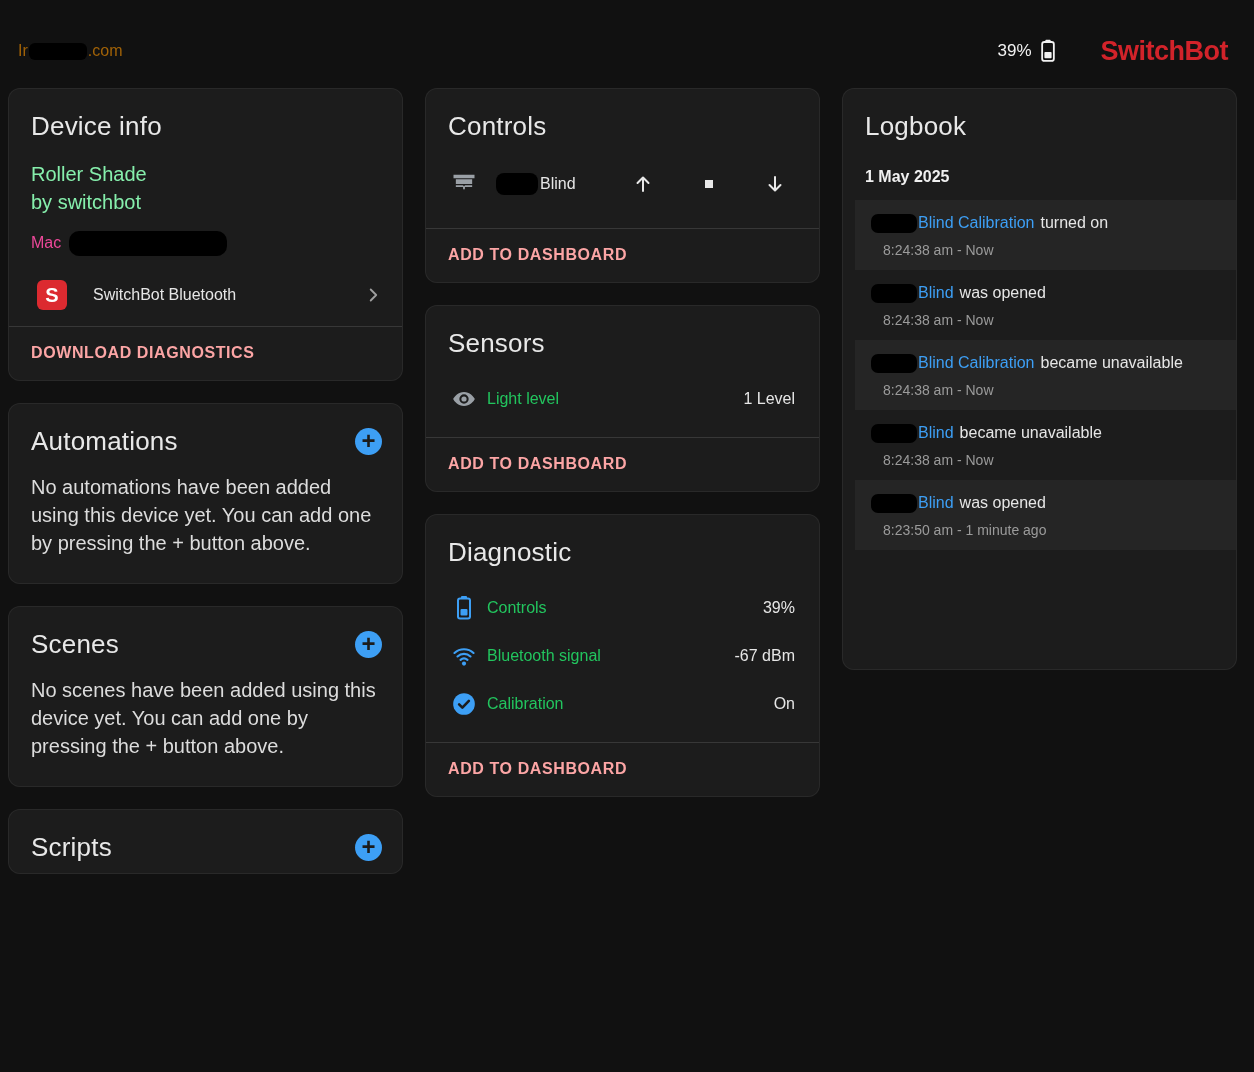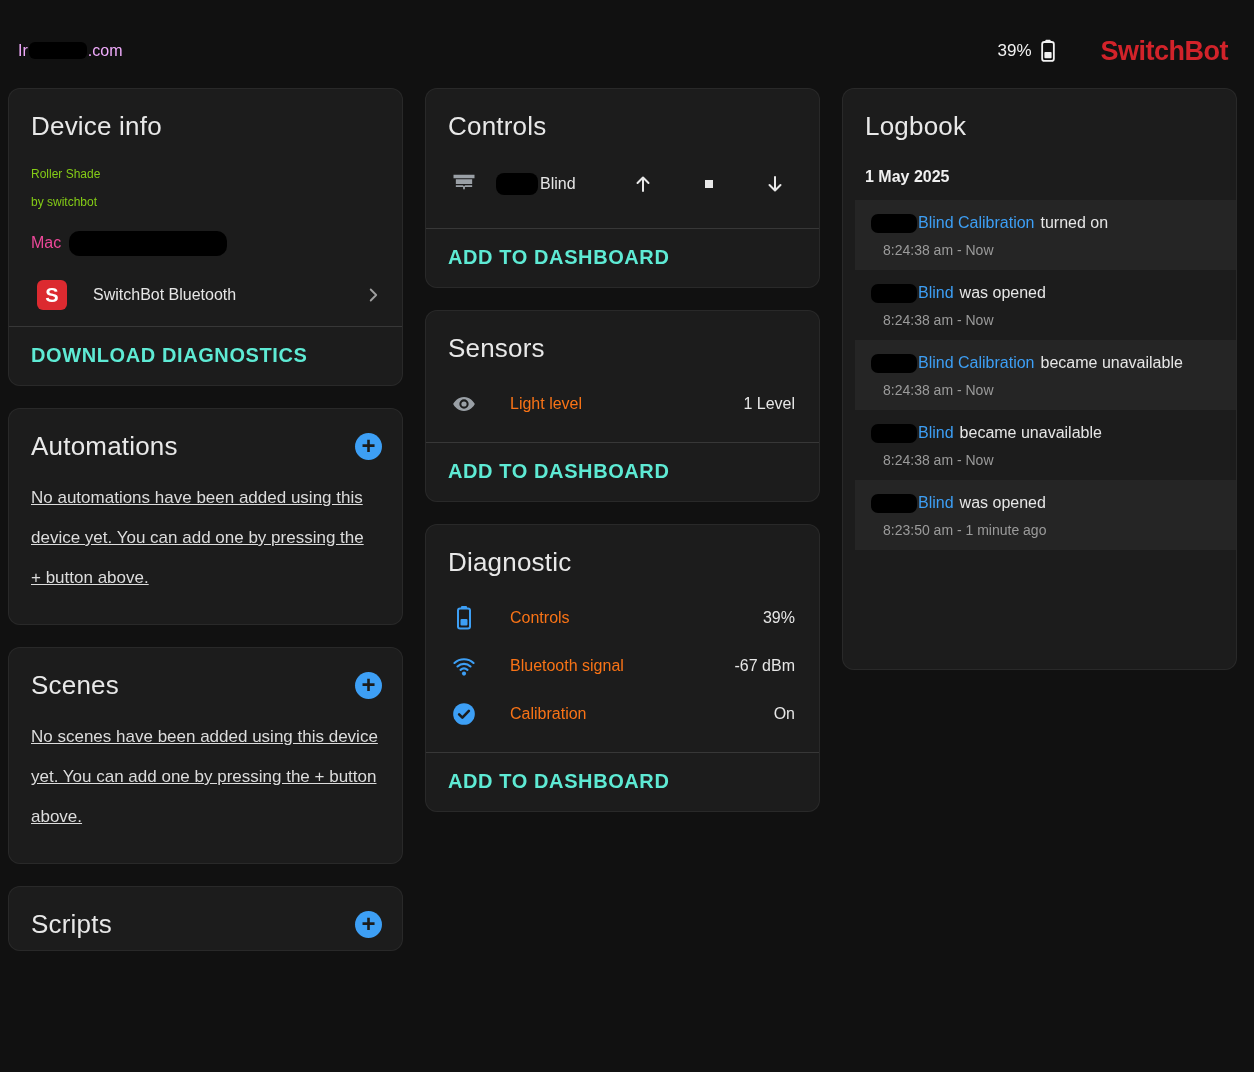--- a/index.html
+++ b/index.html
@@ -6,57 +6,57 @@
   html,body { background:#0d0d0d; }
   body {
     width:1254px; height:1072px; overflow:hidden;
     background:#111111;
     font-family:"Liberation Sans", sans-serif;
     color:#e1e1e1;
     -webkit-font-smoothing:antialiased;
   }
   
   .topbar { height:88px; display:flex; align-items:center; padding:14px 26px 0 18px; }
-  .url-link { color:#f0abfc; font-size:16px; display:flex; align-items:flex-start; cursor:pointer; }
+  .url-link { color:#a16207; font-size:16px; display:flex; align-items:flex-end; cursor:pointer; }
   .redact { background:#000; display:inline-block; vertical-align:middle; border-radius:10px; }
   .url-redact { width:58px; height:17px; border-radius:6px; margin:0 1px; }
   .topbar-right { margin-left:auto; display:flex; align-items:center; }
   .battery-wrap { display:flex; align-items:center; gap:7px; color:#f2f2f2; font-size:17px; }
   .brand { color:#d2232a; font-size:27px; font-weight:800; letter-spacing:-0.5px; margin-left:44px; }
 
   
   .main { display:grid; grid-template-columns:395px 395px 395px; column-gap:22px; padding:0 18px 0 8px; align-items:start; }
   .col { display:flex; flex-direction:column; gap:22px; }
 
   .card {
     background:#1c1c1c; border:1px solid rgba(255,255,255,0.06);
     border-radius:12px; overflow:hidden;
   }
   .card-title { font-size:26px; font-weight:400; color:#e8e8e8; letter-spacing:0.2px; }
   .title-row { display:flex; align-items:center; justify-content:space-between; padding:22px 20px 10px 22px; }
   .pad-title { padding:22px 20px 10px 22px; }
 
-  .empty-text { color:#dcdcdc; font-size:17px; line-height:40px; padding:6px 24px 26px 22px;text-decoration:underline; }
+  .empty-text { color:#dcdcdc; font-size:20px; line-height:28px; padding:6px 24px 26px 22px; }
 
   .plus-btn {
     width:27px; height:27px; border-radius:50%; background:#3d9ff5;
     color:#1c1c1c; font-size:24px; font-weight:700; line-height:1;
     display:flex; align-items:center; justify-content:center; cursor:pointer; user-select:none;
     padding-bottom:2px;
   }
 
   .card-actions { border-top:1px solid rgba(255,255,255,0.12); padding:17px 20px 18px 22px; }
   .text-button {
-    color:#5eead4; font-size:20px; font-weight:600; letter-spacing:0.6px;
+    color:#fca5a5; font-size:16px; font-weight:600; letter-spacing:0.6px;
     text-transform:uppercase; cursor:pointer; text-decoration:none;
   }
 
   
   .di-body { padding:8px 22px 4px 22px; }
-  .di-muted { color:#84cc16; font-size:12px; line-height:28px; }
+  .di-muted { color:#86efac; font-size:20px; line-height:28px; }
   .di-line { color:#ec4899; font-size:16px; line-height:34px; display:flex; align-items:center; gap:8px; }
   .di-spacer { height:10px; }
   .mac-redact { width:158px; height:25px; }
   .bt-redact { width:152px; height:23px; }
   .integration-row { display:flex; align-items:center; gap:14px; padding:16px 18px 16px 28px; cursor:pointer; }
   .sb-logo {
     width:30px; height:30px; border-radius:6px; background:#dc2a30; color:#fff;
     font-weight:800; font-size:20px; display:flex; align-items:center; justify-content:center;
   }
   .integration-name { font-size:16px; color:#e6e6e6; flex:1; margin-left:12px; }
@@ -68,21 +68,21 @@
   .ctrl-redact { width:42px; height:22px; margin-left:18px; border-radius:8px; }
   .entity-label { font-size:16px; color:#e6e6e6; margin-left:2px; }
   .ctrl-buttons { margin-left:auto; display:flex; align-items:center; gap:26px; }
   .icon-btn { width:40px; height:40px; display:flex; align-items:center; justify-content:center; color:#e8e8e8; cursor:pointer; border-radius:50%; }
 
   
   .entity-row { display:flex; align-items:center; padding:11px 24px; cursor:pointer; }
   .entity-row .row-icon { display:flex; width:28px; justify-content:center; }
   .row-icon.gray { color:#9aa0a6; }
   .row-icon.blue { color:#3d9ff5; }
-  .row-name { font-size:16px; color:#f97316; margin-left:32px; }
+  .row-name { font-size:16px; color:#22c55e; margin-left:9px; }
   .row-value { margin-left:auto; font-size:16px; color:#e6e6e6; }
   .rows-pad { padding:6px 0 14px 0; }
 
   
   .logbook { min-height:582px; }
   .lb-date { color:#f0f0f0; font-size:16px; font-weight:700; padding:16px 22px 14px 22px; }
   .lb-row { padding:11px 18px 12px 16px;margin-left:12px; }
   .lb-row:nth-child(odd) { background:rgba(255,255,255,0.045); }
   .lb-line1 { font-size:16px; line-height:24px; display:flex; align-items:center; flex-wrap:wrap; }
   .lb-redact { width:46px; height:19px; border-radius:7px; margin-right:1px; }

